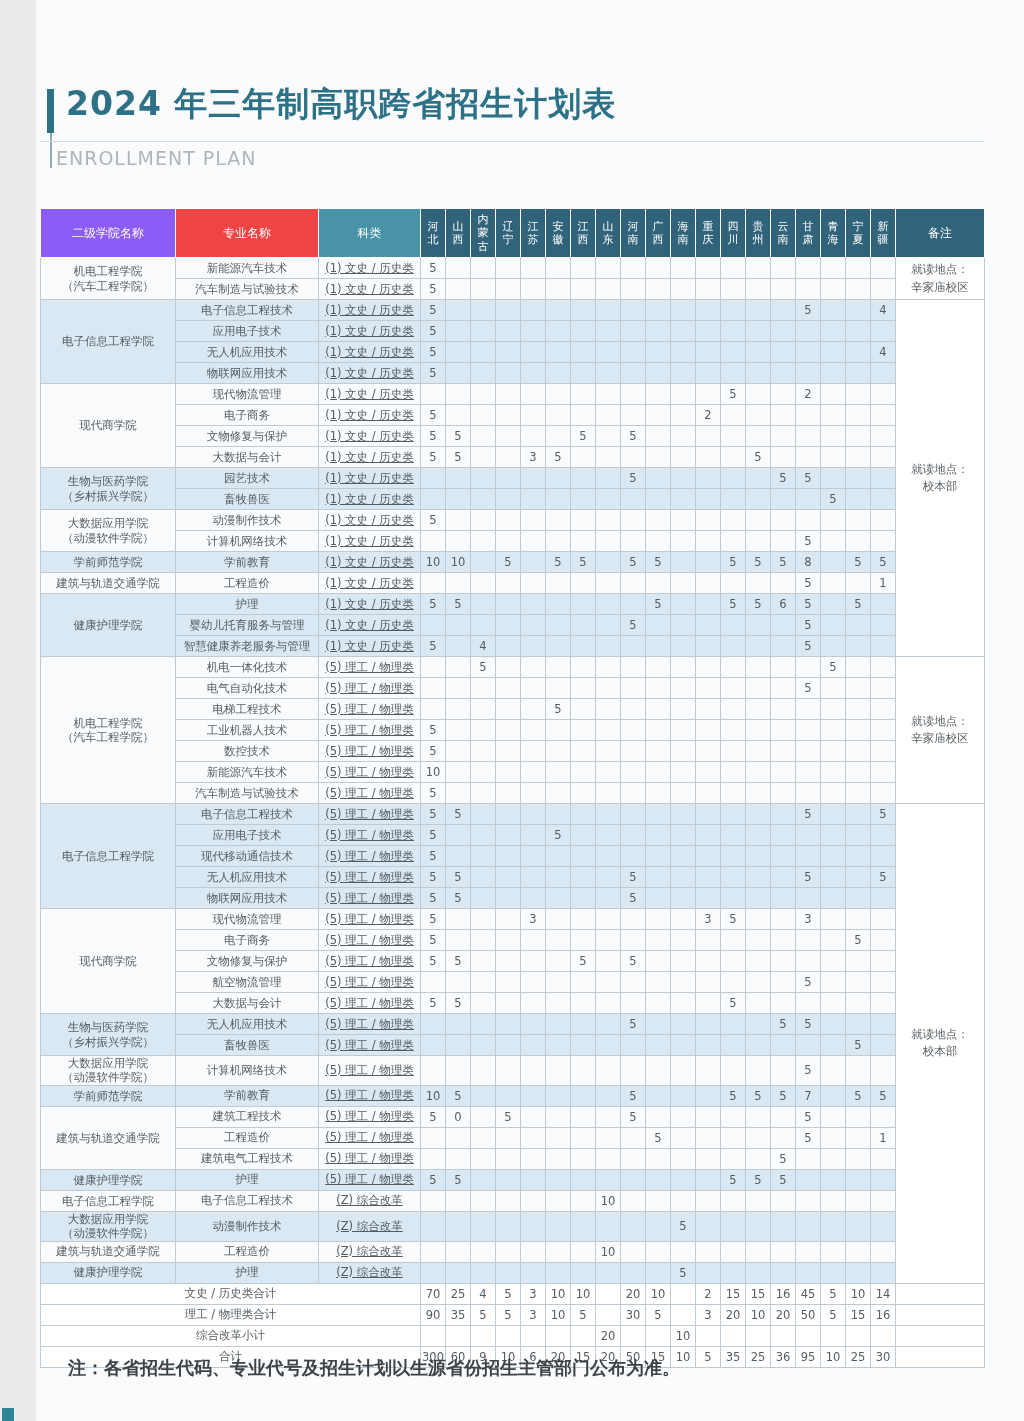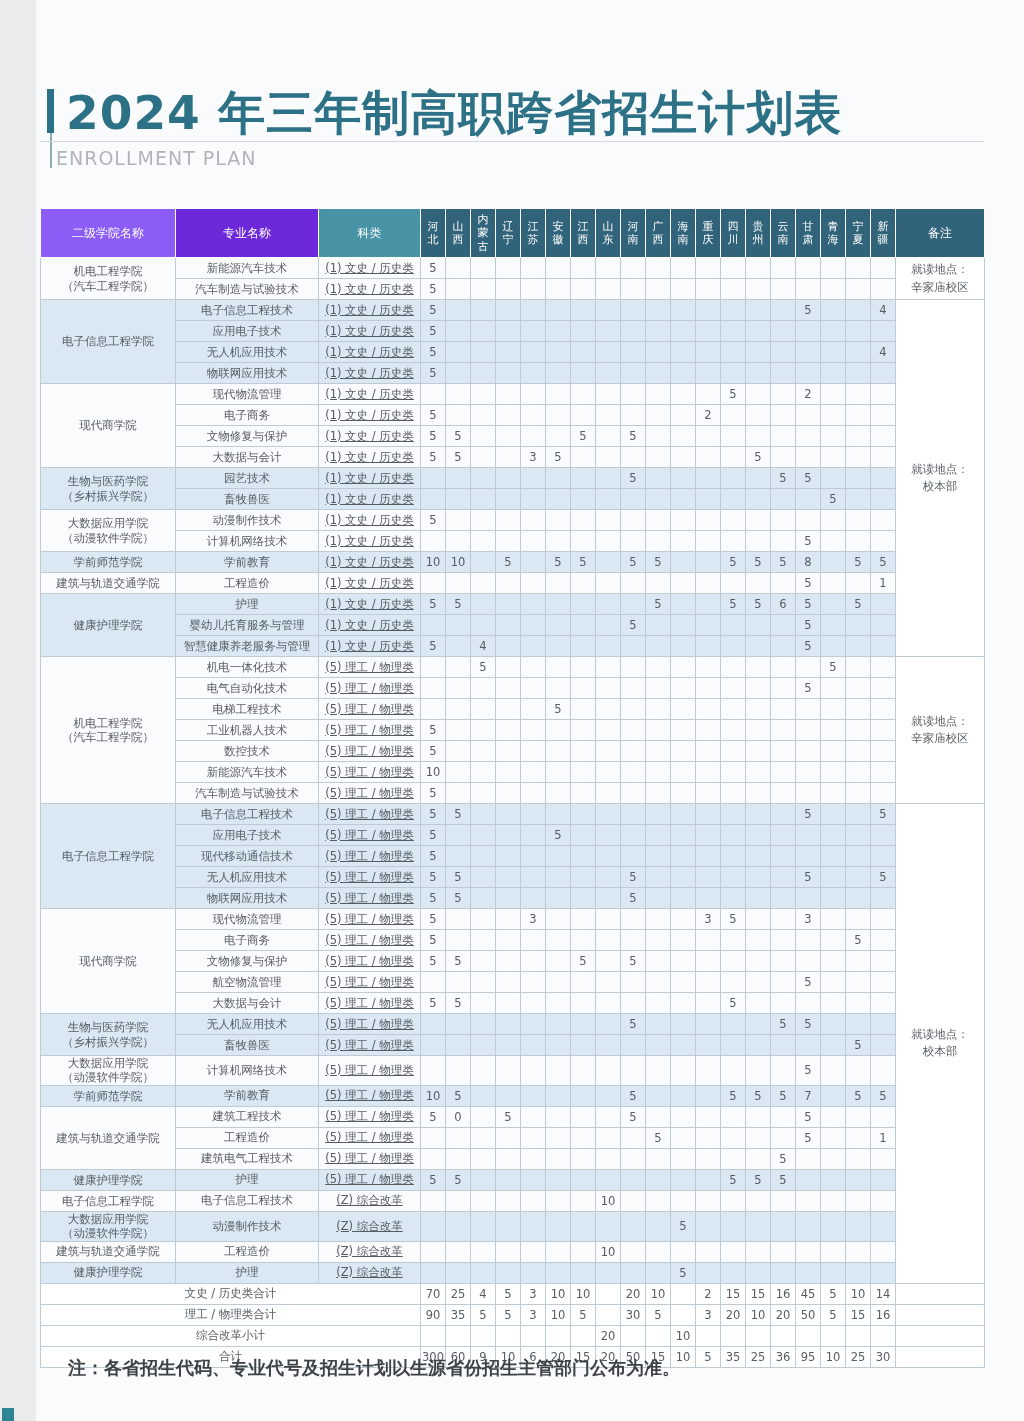--- a/index.html
+++ b/index.html
@@ -6,39 +6,39 @@
   body{
     width:1024px;height:1421px;position:relative;overflow:hidden;
     background:#fafbfc;font-family:"DejaVu Sans","Liberation Sans",sans-serif;
   }
   .left-strip{position:absolute;left:0;top:0;width:36px;height:1421px;background:#e9ebec;}
   .corner-square{position:absolute;left:2px;top:1408px;width:12px;height:13px;background:#2d8496;}
   .accent-bar{position:absolute;left:47px;top:89px;width:7px;height:44px;background:#2d7187;}
   .title-tick{position:absolute;left:50px;top:133px;width:2px;height:35px;background:#8fa9b5;}
   .title-rule{position:absolute;left:40px;top:141px;width:944px;height:1px;background:#d5d9dc;}
   .page-title{
-    position:absolute;left:66px;top:82px;font-size:47px;font-weight:700;
+    position:absolute;left:66px;top:82px;font-size:33px;font-weight:700;
     color:#2d7187;letter-spacing:1px;white-space:nowrap;
   }
   .subtitle{position:absolute;left:56px;top:147px;font-size:19px;color:#b2b5b8;letter-spacing:1px;}
   table.plan{
     position:absolute;left:40px;top:208px;width:944px;
     border-collapse:collapse;table-layout:fixed;
     border:1px solid #a9bac6;
   }
   table.plan th,table.plan td{
     border:1px solid #bfcbd4;padding:0;text-align:center;vertical-align:middle;
     font-size:11.5px;color:#565d62;overflow:hidden;
   }
   table.plan th{
     color:#ffffff;font-weight:400;font-size:12px;height:48px;
     border:1px solid rgba(255,255,255,0.55);
   }
   .th-college{background:#8b5cf6;}
-  .th-major{background:#6d28d9;}
+  .th-major{background:#ef4444;}
   .th-category{background:#4893a5;}
   .th-prov{background:#31647a;}
   .th-remark{background:#31647a;}
   .th-prov .vtext{display:inline-block;width:12px;font-size:11px;line-height:1.2;word-break:break-all;}
   tr.data-row{height:21px;}
   tr.shade td{background:#d9e8f3;}
   td.college-cell,td.major-cell{font-size:12px;color:#4b5257;}
   td.college-cell{white-space:pre-line;line-height:1.25;}
   td.category-cell{font-size:11.5px;color:#4b5257;text-decoration:underline;}
   td.value-cell{font-size:11.5px;color:#5a6167;}

